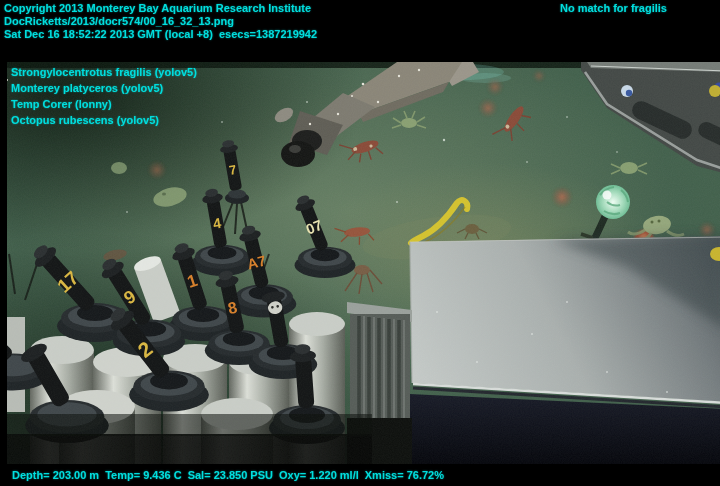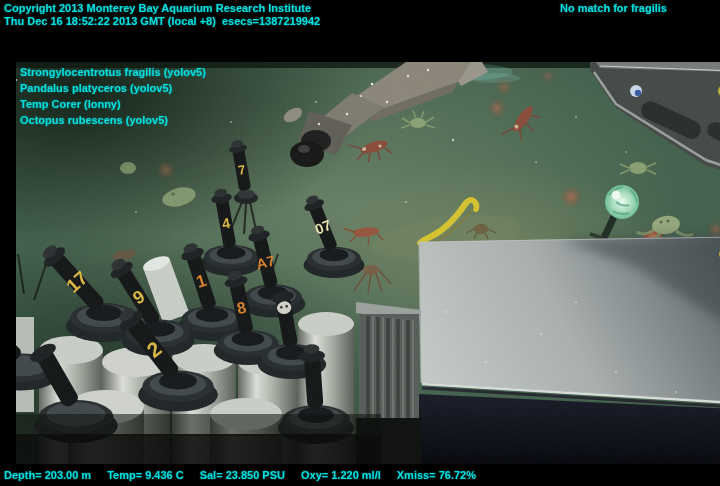--- a/index.html
+++ b/index.html
@@ -3,48 +3,49 @@
 <meta charset="utf-8">
 <style>
   html,body{margin:0;padding:0;background:#000;}
   .screen{position:relative;width:720px;height:486px;background:#000;overflow:hidden;
           font-family:"Liberation Sans",sans-serif;}
   .ovl{color:#00dede;font-size:11px;font-weight:bold;line-height:13px;white-space:pre;
        text-shadow:0 0 2px rgba(0,222,222,.55);}
   .topbar{position:absolute;top:0;left:0;width:720px;height:62px;background:#000;z-index:3;}
   .topleft{position:absolute;top:2px;left:4px;}
   .topright{position:absolute;top:2px;left:560px;}
-  .video{position:absolute;top:62px;left:16px;width:632px;height:402px;background:#be185d;z-index:1;}
+  .video{position:absolute;top:62px;left:7px;width:632px;height:402px;background:#be185d;z-index:1;}
   .annotations{position:absolute;top:2px;left:4px;z-index:2;}
   .annotations div{line-height:16px;}
   .bottombar{position:absolute;top:464px;left:0;width:720px;height:22px;background:#000;z-index:3;
-             display:flex;align-items:center;gap:16px;padding-left:4px;box-sizing:border-box;}
+             display:flex;align-items:center;gap:6px;padding-left:12px;box-sizing:border-box;}
   svg{display:block;}
   svg text{font-family:"Liberation Sans",sans-serif;font-weight:bold;}
 </style>
 </head>
 <body>
 
 <div class="screen">
 
   <div class="topbar">
     <div class="topleft">
       <div class="ovl">Copyright 2013 Monterey Bay Aquarium Research Institute</div>
-      <div class="ovl">Thu Dec 16 18:52:22 2013 GMT (local +8)  esecs=1387219942</div>
+      <div class="ovl">DocRicketts/2013/docr574/00_16_32_13.png</div>
+      <div class="ovl">Sat Dec 16 18:52:22 2013 GMT (local +8)  esecs=1387219942</div>
     </div>
     <div class="topright">
       <div class="ovl">No match for fragilis</div>
     </div>
   </div>
 
   <div class="video">
 
     <div class="annotations">
       <div class="ovl">Strongylocentrotus fragilis (yolov5)</div>
-      <div class="ovl">Pandalus platyceros (yolov5)</div>
+      <div class="ovl">Monterey platyceros (yolov5)</div>
       <div class="ovl">Temp Corer (lonny)</div>
       <div class="ovl">Octopus rubescens (yolov5)</div>
     </div>
 
     <svg width="720" height="402" viewBox="0 0 720 402">
       <defs>
         <radialGradient id="gLight">
             <stop offset="0" stop-color="#6d8468" stop-opacity=".85"></stop>
             <stop offset="1" stop-color="#6d8468" stop-opacity="0"></stop>
           </radialGradient>

